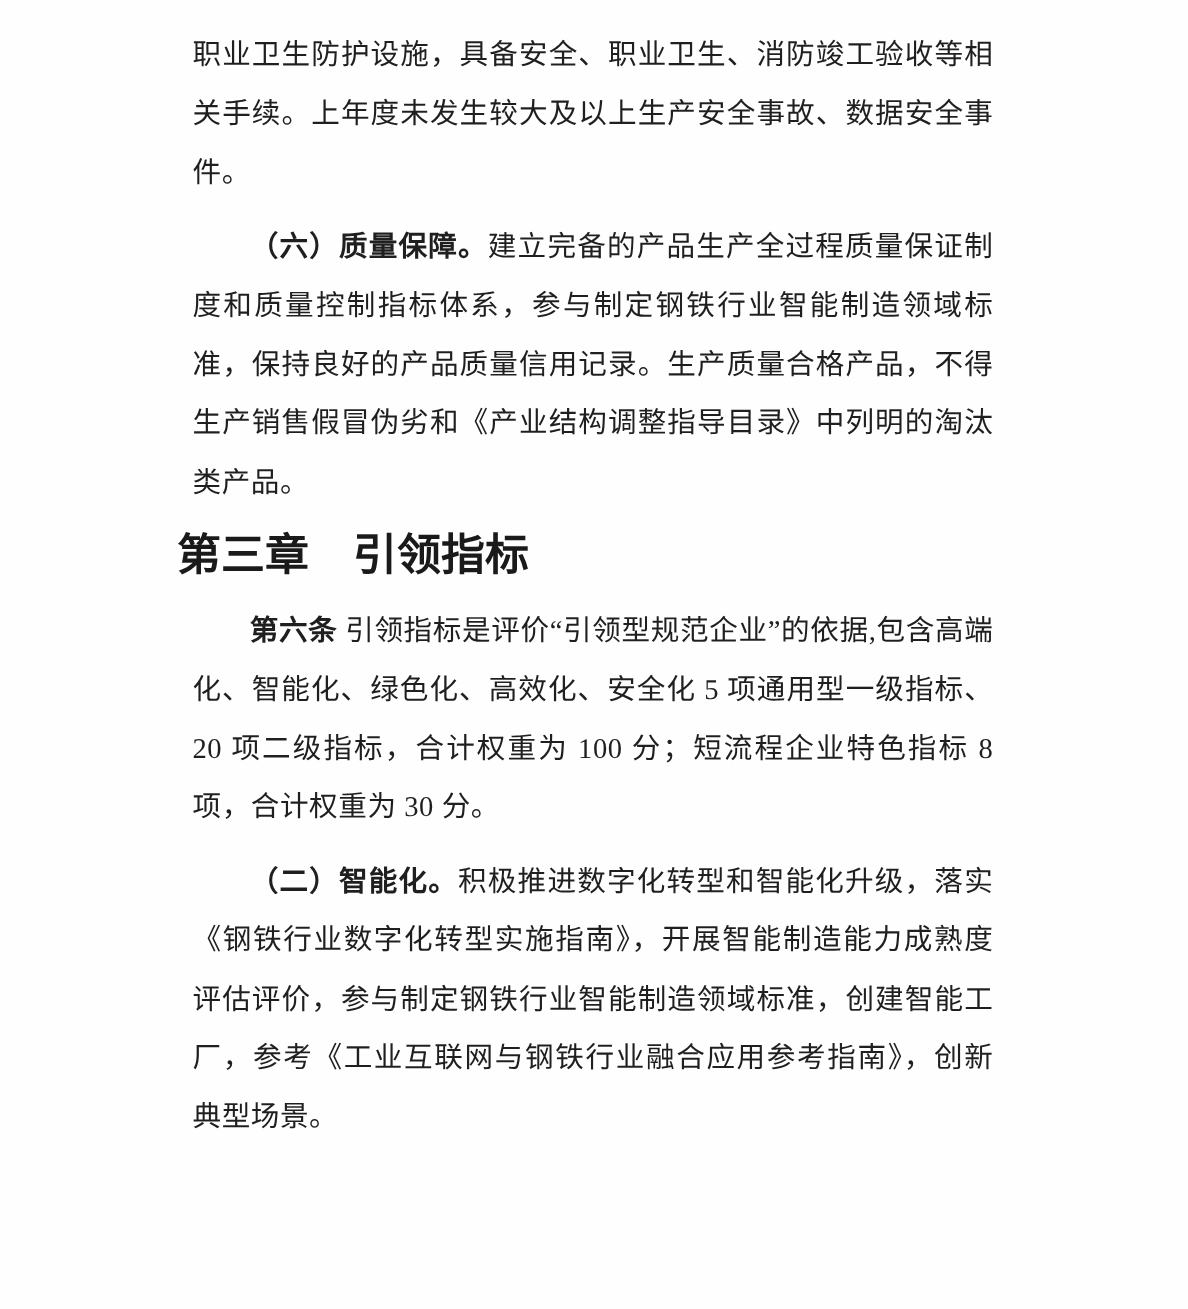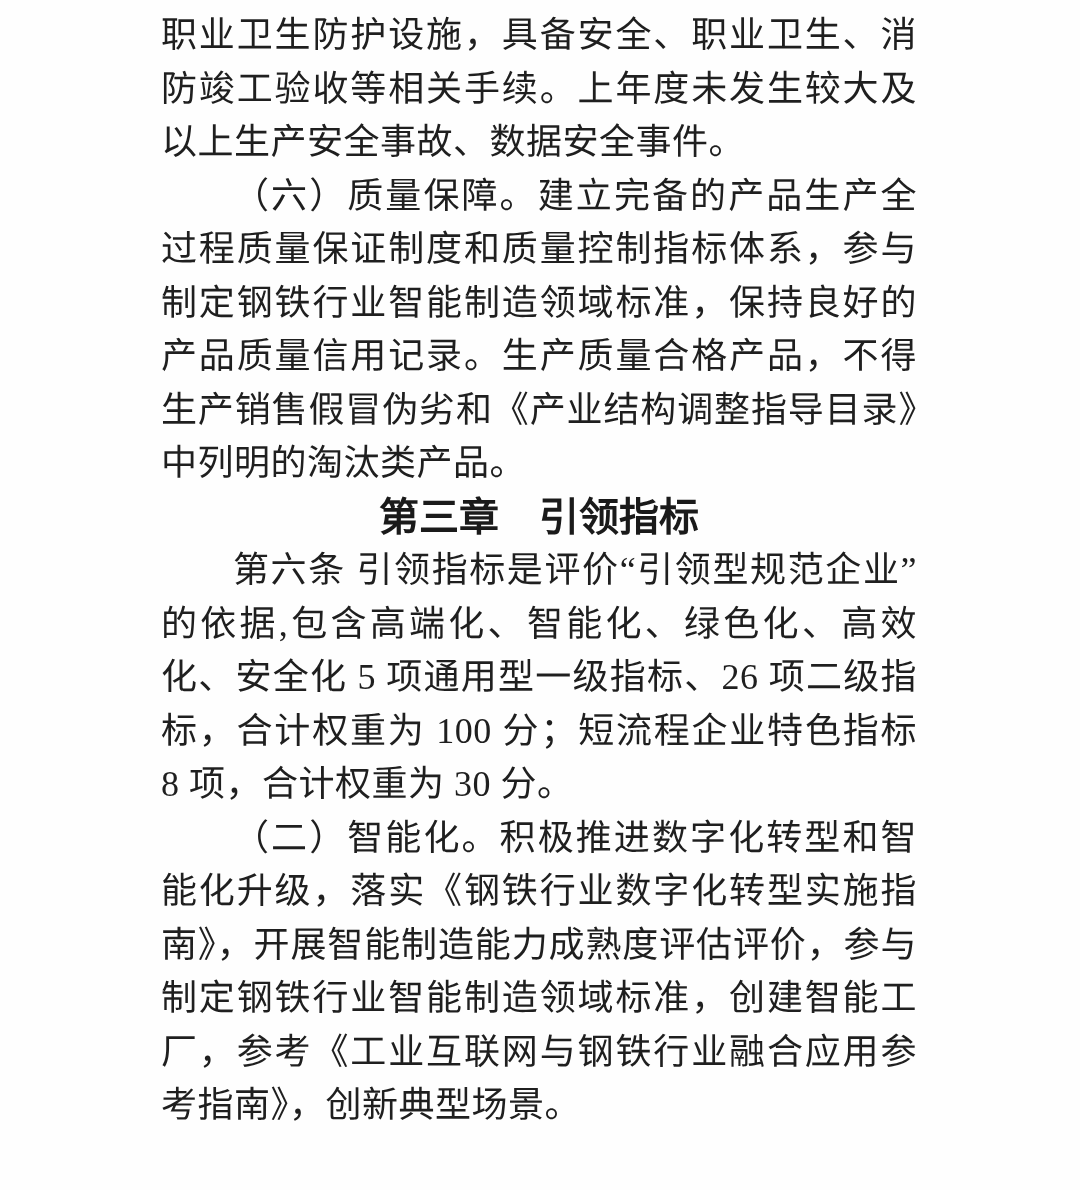--- a/index.html
+++ b/index.html
@@ -12,54 +12,54 @@
     width: 1080px;
     height: 1190px;
     box-sizing: border-box;
     background: #fefefe;
     padding: 9px 163px 0 161px;
     overflow: hidden;
     font-family: "Liberation Serif", "DejaVu Serif", serif;
     color: #1f1f1f;
   }
   .para {
-    margin: 0;
-    font-size: 36px;
+    margin: 14px;
+    font-size: 26px;
     line-height: 53.5px;
     text-align: justify;
     text-justify: inter-character;
     text-indent: 2em;
     letter-spacing: 0.5px;
   }
   .para.no-indent {
     text-indent: 0;
   }
   .lead {
-    font-weight: 400;
+    font-weight: 700;
   }
   .chapter {
     margin: 0;
     font-size: 40px;
     line-height: 53.5px;
-    text-align: center;
+    text-align: left;
     text-indent: 0;
     font-weight: 700;
     font-family: "Liberation Sans", "DejaVu Sans", sans-serif;
     color: #1a1a1a;
   }
 </style>
 </head>
 <body>
 
 <div class="page">
 
   <p class="para no-indent"><span>职业卫生防护设施，具备安全、职业卫生、消防竣工验收等相关手续。上年度未发生较大及以上生产安全事故、数据安全事件。</span></p>
 
   <p class="para"><span class="lead">（六）质量保障。</span><span>建立完备的产品生产全过程质量保证制度和质量控制指标体系，参与制定钢铁行业智能制造领域标准，保持良好的产品质量信用记录。生产质量合格产品，不得生产销售假冒伪劣和《产业结构调整指导目录》中列明的淘汰类产品。</span></p>
 
   <h2 class="chapter">第三章　引领指标</h2>
 
-  <p class="para"><span class="lead">第六条</span><span> 引领指标是评价“引领型规范企业”的依据,包含高端化、智能化、绿色化、高效化、安全化 5 项通用型一级指标、26 项二级指标，合计权重为 100 分；短流程企业特色指标 8 项，合计权重为 30 分。</span></p>
+  <p class="para"><span class="lead">第六条</span><span> 引领指标是评价“引领型规范企业”的依据,包含高端化、智能化、绿色化、高效化、安全化 5 项通用型一级指标、20 项二级指标，合计权重为 100 分；短流程企业特色指标 8 项，合计权重为 30 分。</span></p>
 
 
   <p class="para"><span class="lead">（二）智能化。</span><span>积极推进数字化转型和智能化升级，落实《钢铁行业数字化转型实施指南》，开展智能制造能力成熟度评估评价，参与制定钢铁行业智能制造领域标准，创建智能工厂，参考《工业互联网与钢铁行业融合应用参考指南》，创新典型场景。</span></p>
 
 </div>
 
 </body></html>

